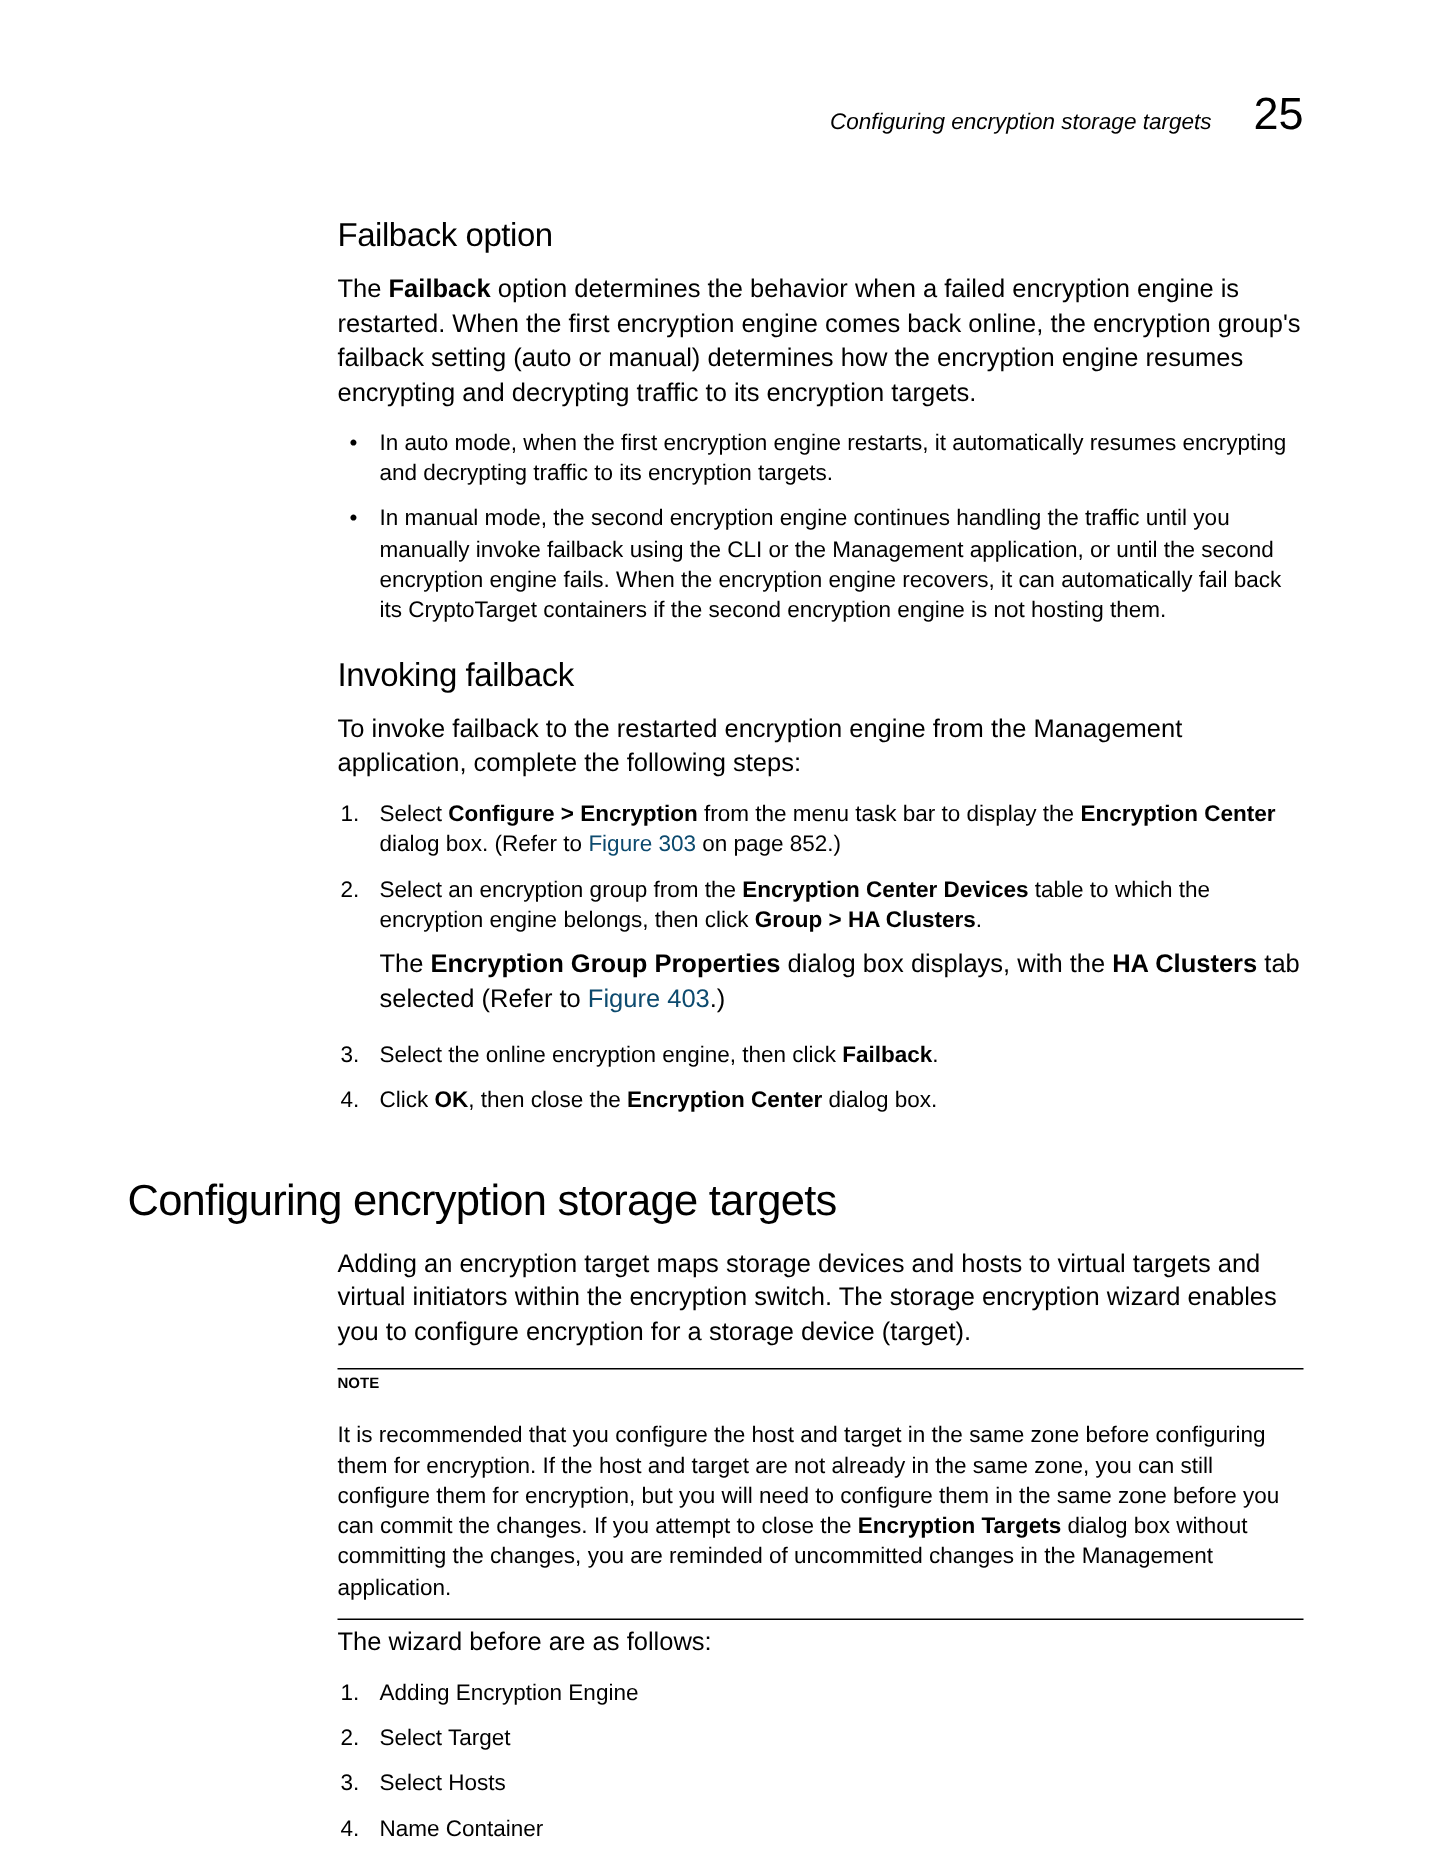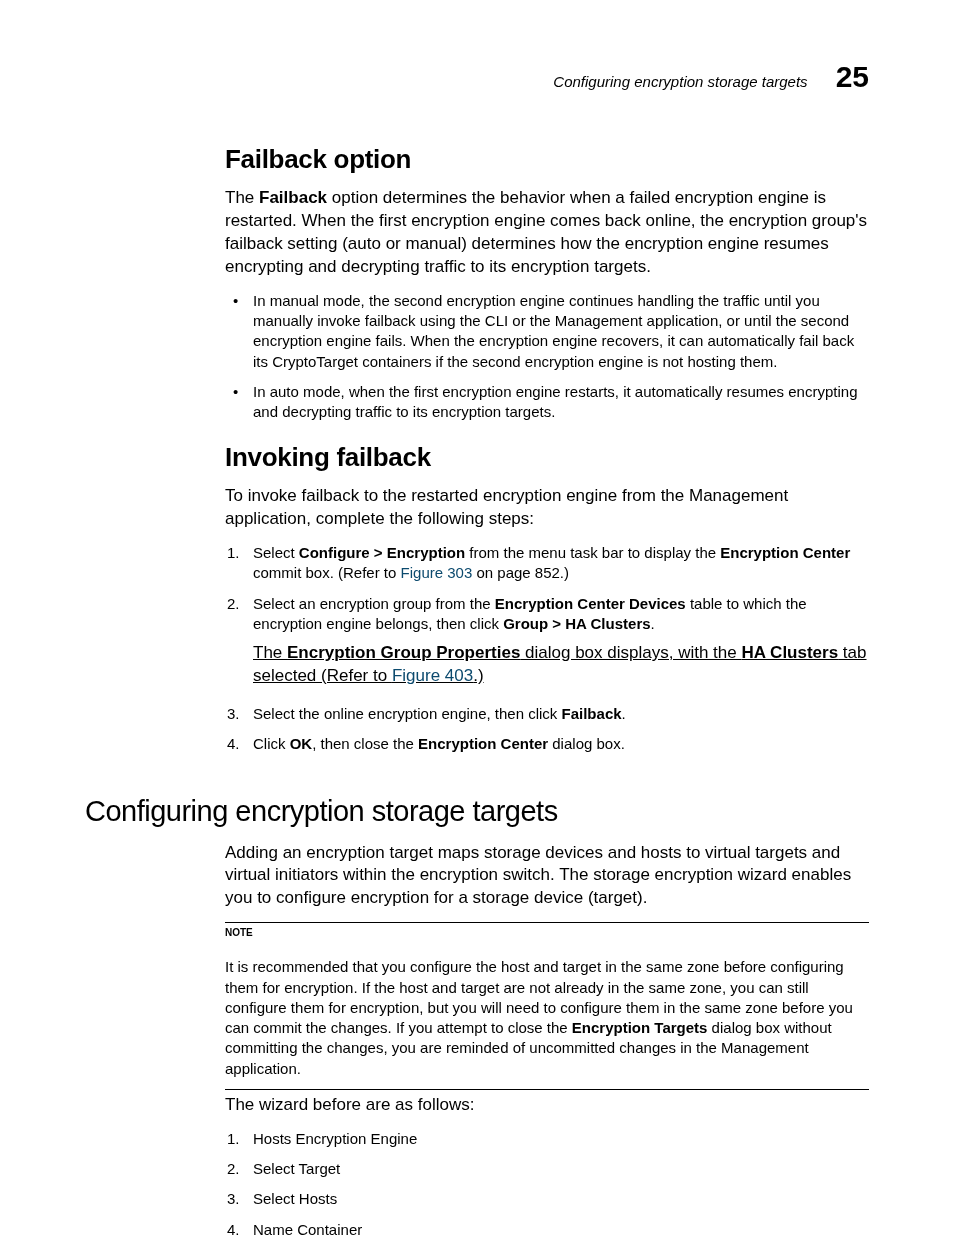--- a/index.html
+++ b/index.html
@@ -20,36 +20,36 @@
     gap: 28px;
     margin-bottom: 50px;
   }
   .running-head-text {
     font-size: 15px;
     font-style: italic;
     color: #000;
   }
   .running-head-num {
     font-size: 30px;
-    font-weight: 700;
+    font-weight: 400;
     text-align: right;
   }
   .content {
     margin-left: 140px;
   }
   h1.section {
     font-size: 29px;
     font-weight: 400;
     margin: 40px 0 14px 0;
     font-family: Arial, Helvetica, sans-serif;
     letter-spacing: -0.5px;
   }
   h2.sub {
-    font-size: 26px;
-    font-weight: 700;
+    font-size: 22px;
+    font-weight: 400;
     margin: 0 0 12px 0;
     letter-spacing: -0.3px;
   }
   p {
     font-size: 17px;
     line-height: 1.35;
     margin: 0 0 12px 0;
   }
   ul.bullets {
     list-style: none;
@@ -85,21 +85,20 @@
     counter-increment: step;
   }
   ol.steps > li::before {
     content: counter(step) ".";
     position: absolute;
     left: 2px;
     top: 0;
   }
   ol.steps > li p {
     margin: 8px 0 16px 0;
-    text-decoration: underline;
   }
   .bold { font-weight: bold; }
   .link { color: #0c4a6e; }
   hr.note-rule {
     border: none;
     border-top: 1.5px solid #000;
     margin: 10px 0 4px 0;
   }
   .note-label {
     font-size: 10px;
@@ -122,29 +121,29 @@
     <span class="running-head-num">25</span>
   </div>
 
   <div class="content">
 
     <h2 class="sub">Failback option</h2>
     <p>
       <span>The </span><span class="bold">Failback</span><span> option determines the behavior when a failed encryption engine is restarted. When the first encryption engine comes back online, the encryption group's failback setting (auto or manual) determines how the encryption engine resumes encrypting and decrypting traffic to its encryption targets.</span>
     </p>
     <ul class="bullets">
+      <li>In auto mode, when the first encryption engine restarts, it automatically resumes encrypting and decrypting traffic to its encryption targets.</li>
       <li>In manual mode, the second encryption engine continues handling the traffic until you manually invoke failback using the CLI or the Management application, or until the second encryption engine fails. When the encryption engine recovers, it can automatically fail back its CryptoTarget containers if the second encryption engine is not hosting them.</li>
-      <li>In auto mode, when the first encryption engine restarts, it automatically resumes encrypting and decrypting traffic to its encryption targets.</li>
     </ul>
 
     <h2 class="sub">Invoking failback</h2>
     <p>To invoke failback to the restarted encryption engine from the Management application, complete the following steps:</p>
     <ol class="steps">
       <li>
-        <span>Select </span><span class="bold">Configure &gt; Encryption</span><span> from the menu task bar to display the </span><span class="bold">Encryption Center</span><span> commit box. (Refer to </span><span class="link">Figure 303</span><span> on page 852.)</span>
+        <span>Select </span><span class="bold">Configure &gt; Encryption</span><span> from the menu task bar to display the </span><span class="bold">Encryption Center</span><span> dialog box. (Refer to </span><span class="link">Figure 303</span><span> on page 852.)</span>
       </li>
       <li>
         <span>Select an encryption group from the </span><span class="bold">Encryption Center Devices</span><span> table to which the encryption engine belongs, then click </span><span class="bold">Group &gt; HA Clusters</span><span>.</span>
         <p>
           <span>The </span><span class="bold">Encryption Group Properties</span><span> dialog box displays, with the </span><span class="bold">HA Clusters</span><span> tab selected (Refer to </span><span class="link">Figure 403</span><span>.)</span>
         </p>
       </li>
       <li>
         <span>Select the online encryption engine, then click </span><span class="bold">Failback</span><span>.</span>
       </li>
@@ -162,20 +161,20 @@
 
     <hr class="note-rule">
     <div class="note-label">NOTE</div>
     <div class="note-body">
       <span>It is recommended that you configure the host and target in the same zone before configuring them for encryption. If the host and target are not already in the same zone, you can still configure them for encryption, but you will need to configure them in the same zone before you can commit the changes. If you attempt to close the </span><span class="bold">Encryption Targets</span><span> dialog box without committing the changes, you are reminded of uncommitted changes in the Management application.</span>
     </div>
     <hr class="note-rule">
 
     <p>The wizard before are as follows:</p>
     <ol class="steps">
-      <li>Hosts Encryption Engine</li>
+      <li>Adding Encryption Engine</li>
       <li>Select Target</li>
       <li>Select Hosts</li>
       <li>Name Container</li>
     </ol>
   </div>
 
 </div>
 
 </body></html>

